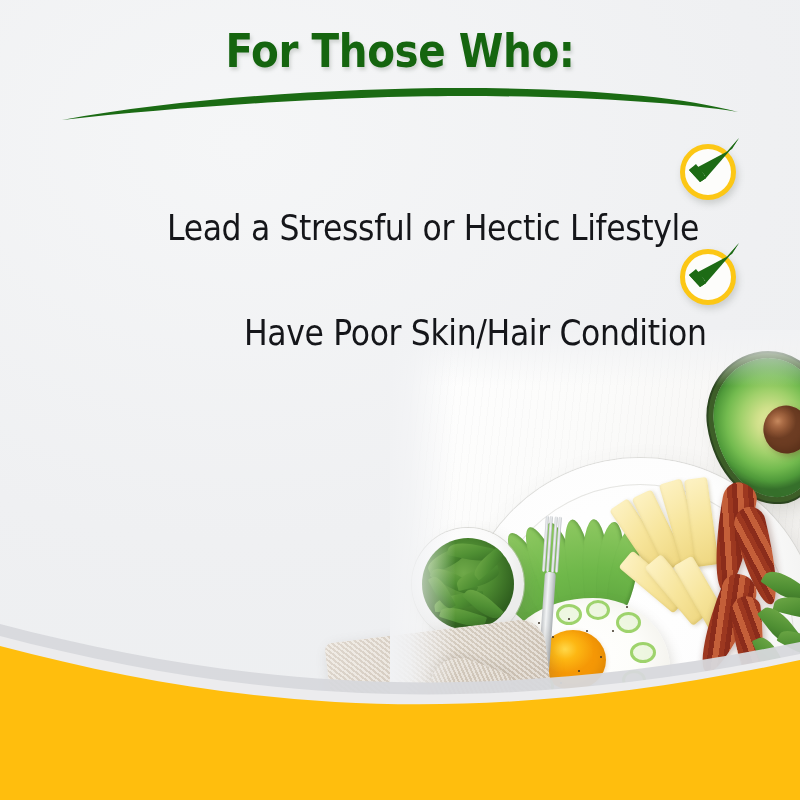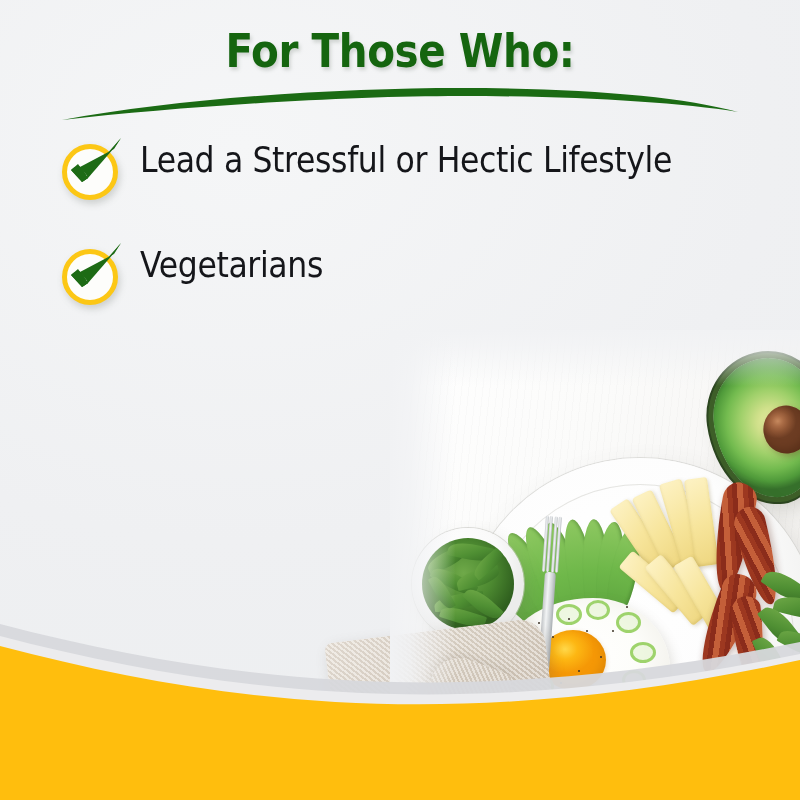--- a/index.html
+++ b/index.html
@@ -331,21 +331,22 @@
   .list {
     position: absolute;
     left: 58px;
     top: 140px;
     width: 700px;
   }
   .row {
     position: relative;
     height: 105px;
     display: flex;
-    align-items: flex-start;
+    align-items: flex-end;
+    flex-direction: column;
   }
   .check {
     position: relative;
     flex: 0 0 auto;
     width: 68px;
     height: 68px;
     margin-right: 14px;
   }
   .check-disc {
     position: absolute;
@@ -515,34 +516,34 @@
           <path d="M13 36 L24 48 L30 44 L20 30 Z" fill="#1d6b15"></path>
           <path d="M24 48 L63 4 L56 14 L30 44 Z" fill="#1d6b15"></path>
           <path d="M13 36 C17 32, 21 31, 24 34 L30 44 L24 48 Z" fill="#1d6b15"></path>
           <path d="M22 33 L30 43 L63 4 L56 15 Z" fill="#1d6b15"></path>
         </svg>
       </div>
       <div class="row-label">Lead a Stressful or Hectic Lifestyle</div>
     </div>
 
 
-
-
     <div class="row">
       <div class="check">
         <div class="check-disc" style="border-color: rgb(252, 199, 21);"></div>
         <svg class="check-mark" viewBox="0 0 68 68">
           <path d="M13 36 L24 48 L30 44 L20 30 Z" fill="#1d6b15"></path>
           <path d="M24 48 L63 4 L56 14 L30 44 Z" fill="#1d6b15"></path>
           <path d="M13 36 C17 32, 21 31, 24 34 L30 44 L24 48 Z" fill="#1d6b15"></path>
           <path d="M22 33 L30 43 L63 4 L56 15 Z" fill="#1d6b15"></path>
         </svg>
       </div>
-      <div class="row-label">Vegetarians</div>
-    </div>
+      <div class="row-label">Have Poor Skin/Hair Condition</div>
+    </div>
+
+
 
   </div>
 
   <svg class="wave" viewBox="0 0 800 220" preserveAspectRatio="none">
 
     <path d="M0 44 C 230 104, 470 130, 800 62 L800 220 L0 220 Z" fill="#d7d8dc" opacity="0.95"></path>
     <path d="M0 56 C 230 116, 470 142, 800 74 L800 220 L0 220 Z" fill="#ececee"></path>
 
     <path d="M0 66 C 235 128, 472 152, 800 80 L800 220 L0 220 Z" fill="#ffbe0d"></path>
   </svg>

